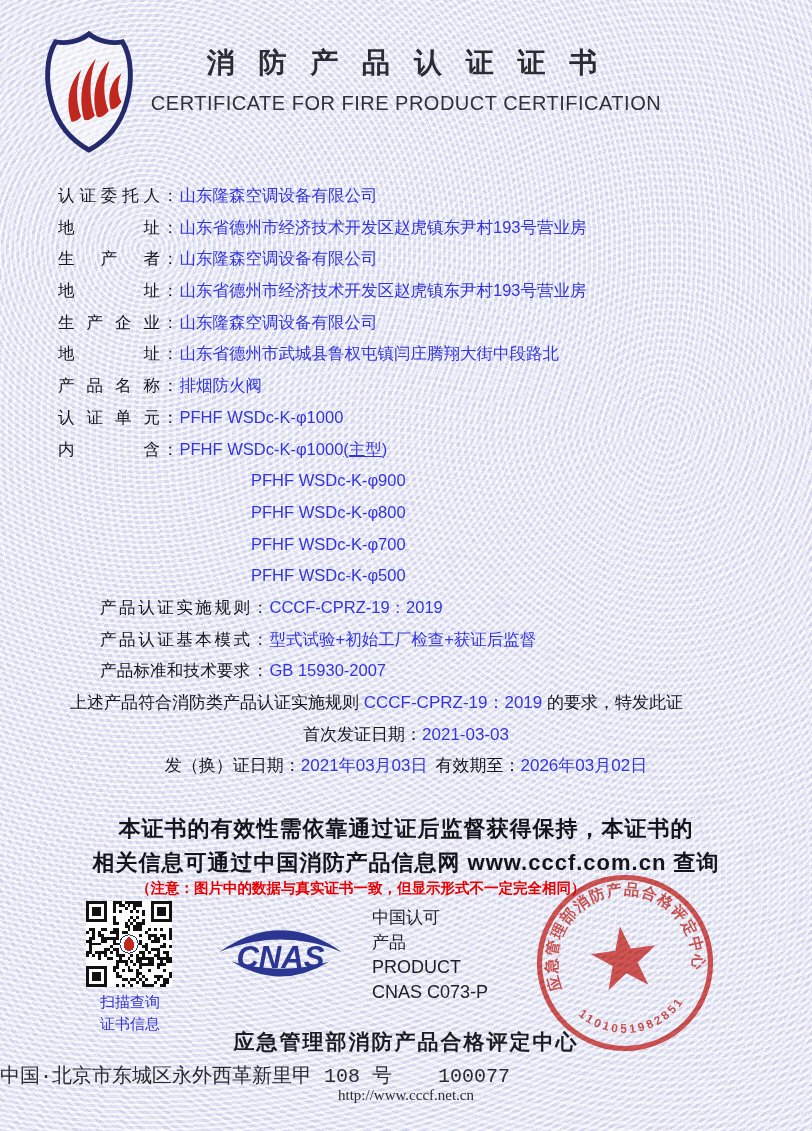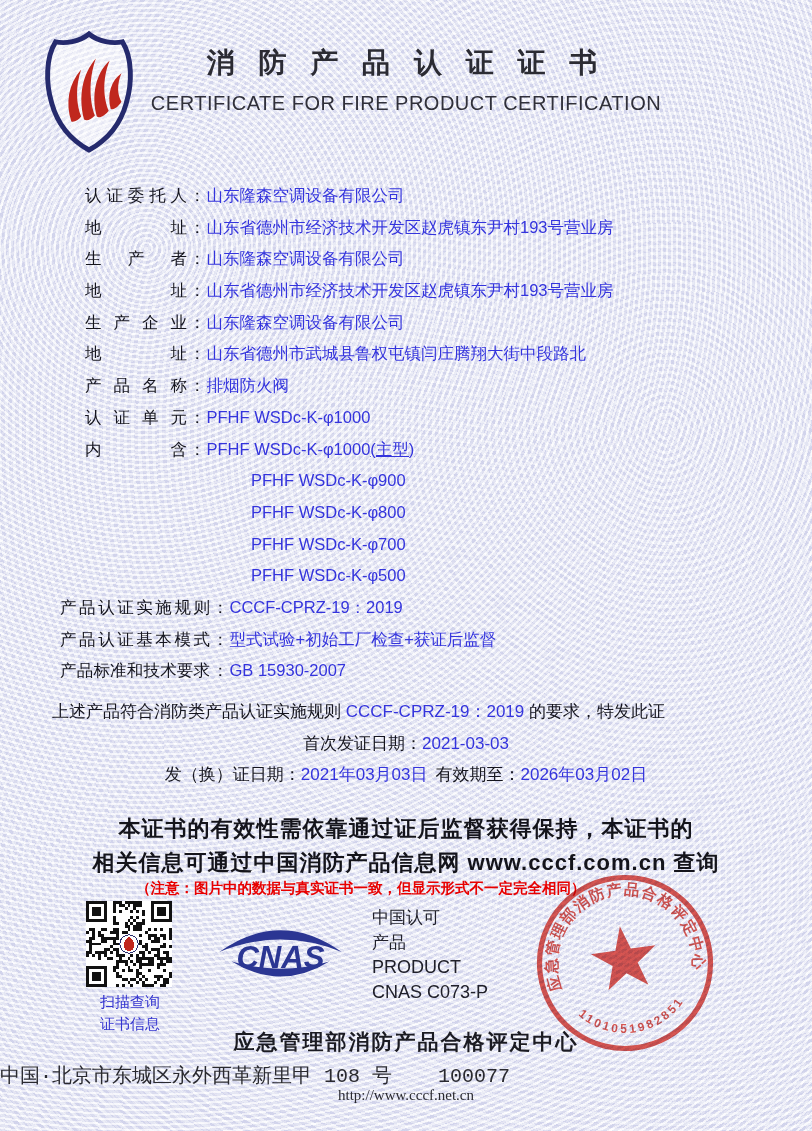--- a/index.html
+++ b/index.html
@@ -13,26 +13,26 @@
       repeating-radial-gradient(circle at 45% 78%, rgba(255,255,255,.4) 0 2px, rgba(160,170,215,.12) 2px 6px),
       repeating-radial-gradient(circle at 60% 5%, rgba(255,255,255,.35) 0 3px, rgba(165,170,220,.10) 3px 8px);
   }
   .abs{position:absolute;}
   .title{top:44px;left:0;width:100%;text-align:center;font-size:28px;font-weight:700;
          letter-spacing:8px;color:#2b2b33;}
   .subtitle{top:92px;left:0;width:100%;text-align:center;font-size:20px;color:#30303a;letter-spacing:.5px;}
   .certno{top:146px;right:64px;font-size:16px;color:#1d1d26;}
   .certno .num{color:#f01010;}
   .content{top:180px;left:0;width:100%;}
-  .row{height:31.7px;line-height:31.7px;font-size:16.5px;color:#15151e;padding-left:85px;white-space:nowrap;}
+  .row{height:31.7px;line-height:31.7px;font-size:16.5px;color:#15151e;padding-left:58px;white-space:nowrap;}
   .row .flabel{display:inline-block;width:102px;text-align:justify;text-align-last:justify;vertical-align:top;}
   .row .rlabel{display:inline-block;width:150px;text-align:justify;text-align-last:justify;vertical-align:top;}
-  .row.rule{padding-left:60px;}
+  .row.rule{padding-left:100px;}
   .row.model{padding-left:251px;}
-  .row.stmt{padding-left:52px;font-size:17px;margin-top:9px;}
+  .row.stmt{padding-left:70px;font-size:17px;}
   .row.center{padding-left:0;text-align:center;font-size:17px;}
   .colon{margin:0 1px 0 2px;}
   .v{color:#3434dd;}
   .u{text-decoration:underline;}
   .notice{top:812px;left:0;width:100%;text-align:center;font-size:22px;font-weight:700;
           line-height:33.5px;color:#14141b;letter-spacing:1px;}
   .warning{top:879px;left:136px;font-size:14.5px;font-weight:700;color:#e80000;}
   .qr{top:901px;left:86px;width:86px;height:86px;}
   .qr svg{width:86px;height:86px;display:block;}
   .qr-caption{top:991px;left:100px;font-size:15px;line-height:22px;color:#3434d0;}

